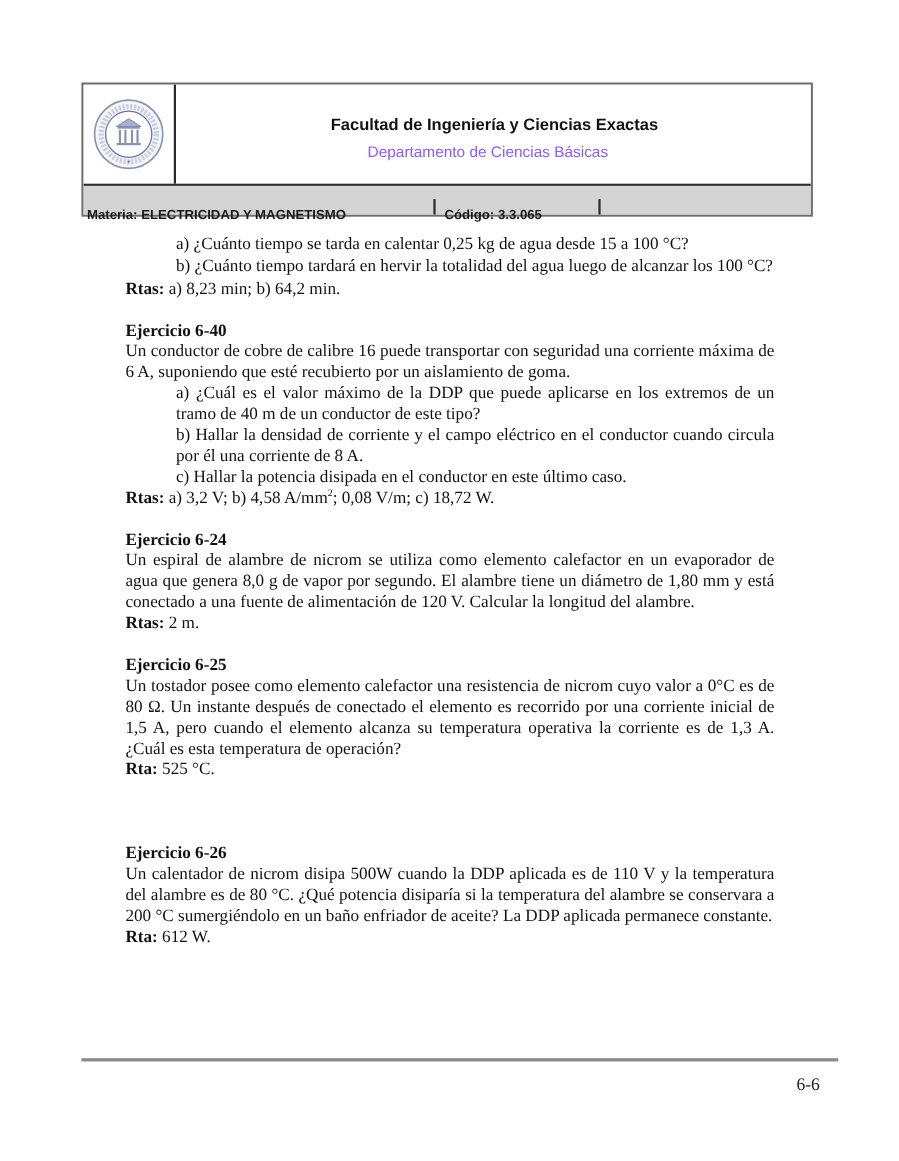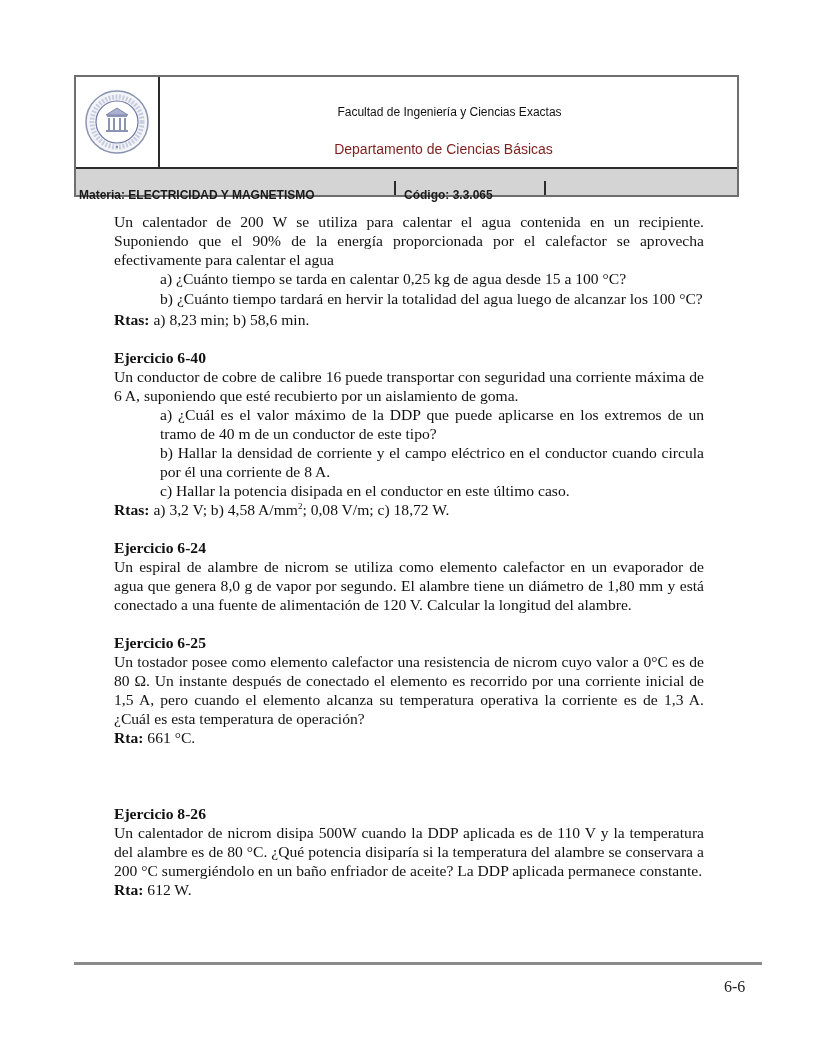--- a/index.html
+++ b/index.html
@@ -8,22 +8,22 @@
 
   
   .hdr {
     position: absolute; left: 74px; top: 75px; width: 665px; height: 122px;
     border: 2px solid #6e6e6e; box-sizing: border-box;
     font-family: "Liberation Sans", sans-serif;
   }
   .hdr-top { position: absolute; left: 0; top: 0; right: 0; height: 90px; background: #fff; border-bottom: 2px solid #2b2b2b; }
   .hdr-logo { position: absolute; left: 0; top: 0; width: 84px; height: 90px; border-right: 2px solid #2b2b2b; box-sizing: border-box; display:flex; align-items:center; justify-content:center; }
   .hdr-title-wrap { position: absolute; left: 86px; right: 0; top: 0; height: 90px; text-align: center; }
-  .hdr-title { position: absolute; left: 0; right: 0; top: 28px; font-weight: normal; font-size: 12px; color: #111; }
-  .hdr-sub { position: absolute; left: 0; right: 12px; top: 53px; font-size: 14px; color: #7f1d1d; margin-top: 11px; }
+  .hdr-title { position: absolute; left: 0; right: 0; top: 28px; font-weight: bold; font-size: 15px; color: #111; }
+  .hdr-sub { position: absolute; left: 0; right: 12px; top: 53px; font-size: 14px; color: #8b5cf6; }
   .hdr-bot { position: absolute; left: 0; right: 0; top: 92px; bottom: 0; background: #d4d4d4; }
   .cell { position: absolute; top: 0; bottom: 0; font-weight: bold; font-size: 12px; color: #1a1a1a; line-height: 28px; box-sizing: border-box; padding-left: 3px; margin-top: 12px; }
   .cell-materia { left: 0; width: 320px; border-right: 2px solid #2b2b2b; }
   .cell-codigo { left: 320px; width: 150px; border-right: 2px solid #2b2b2b; padding-left: 8px; }
   .cell-empty { left: 448px; right: 0; }
 
   
   .body {
     position: absolute; left: 114px; top: 212px; width: 590px;
     font-family: "Liberation Serif", serif; font-size: 15.6px; line-height: 19px; color: #111;
@@ -71,56 +71,56 @@
     <div class="hdr-bot">
       <div class="cell cell-materia">Materia: ELECTRICIDAD Y MAGNETISMO</div>
       <div class="cell cell-codigo">Código: 3.3.065</div>
       <div class="cell cell-empty"></div>
     </div>
   </div>
 
   <div class="body">
 
     <div>
-      <p class="p">Un calentador de 200 W se utiliza para calentar el agua contenida en un recipiente. Suponiendo que el 90% de la energía proporcionada por el calefactor se aprovecha efectivamente para calentar el agua</p>
       <p class="indent">a) ¿Cuánto tiempo se tarda en calentar 0,25 kg de agua desde 15 a 100 °C?</p>
       <p class="indent sub">b) ¿Cuánto tiempo tardará en hervir la totalidad del agua luego de alcanzar los 100 °C?</p>
-      <p class="p ans"><b>Rtas:</b><span> a) 8,23 min; b) 58,6 min.</span></p>
+      <p class="p ans"><b>Rtas:</b><span> a) 8,23 min; b) 64,2 min.</span></p>
     </div>
 
     <div class="gap1"></div>
 
     <div>
       <p class="ex-title">Ejercicio 6-40</p>
       <p class="p">Un conductor de cobre de calibre 16 puede transportar con seguridad una corriente máxima de 6 A, suponiendo que esté recubierto por un aislamiento de goma.</p>
       <p class="indent">a) ¿Cuál es el valor máximo de la DDP que puede aplicarse en los extremos de un tramo de 40 m de un conductor de este tipo?</p>
       <p class="indent">b) Hallar la densidad de corriente y el campo eléctrico en el conductor cuando circula por él una corriente de 8 A.</p>
       <p class="indent">c) Hallar la potencia disipada en el conductor en este último caso.</p>
       <p class="p ans"><b>Rtas:</b><span> a) 3,2 V; b) 4,58 A/mm</span><sup>2</sup><span>; 0,08 V/m; c) 18,72 W.</span></p>
     </div>
 
     <div class="gap1"></div>
 
     <div>
       <p class="ex-title">Ejercicio 6-24</p>
       <p class="p">Un espiral de alambre de nicrom se utiliza como elemento calefactor en un evaporador de agua que genera 8,0 g de vapor por segundo. El alambre tiene un diámetro de 1,80 mm y está conectado a una fuente de alimentación de 120 V. Calcular la longitud del alambre.</p>
+      <p class="p ans"><b>Rtas:</b><span> 2 m.</span></p>
     </div>
 
     <div class="gap1"></div>
 
     <div>
       <p class="ex-title">Ejercicio 6-25</p>
       <p class="p">Un tostador posee como elemento calefactor una resistencia de nicrom cuyo valor a 0°C es de 80 Ω. Un instante después de conectado el elemento es recorrido por una corriente inicial de 1,5 A, pero cuando el elemento alcanza su temperatura operativa la corriente es de 1,3 A. ¿Cuál es esta temperatura de operación?</p>
-      <p class="p ans"><b>Rta:</b><span> 661 °C.</span></p>
+      <p class="p ans"><b>Rta:</b><span> 525 °C.</span></p>
     </div>
 
     <div class="gap2"></div>
 
     <div>
-      <p class="ex-title">Ejercicio 8-26</p>
+      <p class="ex-title">Ejercicio 6-26</p>
       <p class="p">Un calentador de nicrom disipa 500W cuando la DDP aplicada es de 110 V y la temperatura del alambre es de 80 °C. ¿Qué potencia disiparía si la temperatura del alambre se conservara a 200 °C sumergiéndolo en un baño enfriador de aceite? La DDP aplicada permanece constante.</p>
       <p class="p ans"><b>Rta:</b><span> 612 W.</span></p>
     </div>
   </div>
 
   <div class="footer-line"></div>
   <div class="page-num">6-6</div>
 </div>
 
 </body></html>

